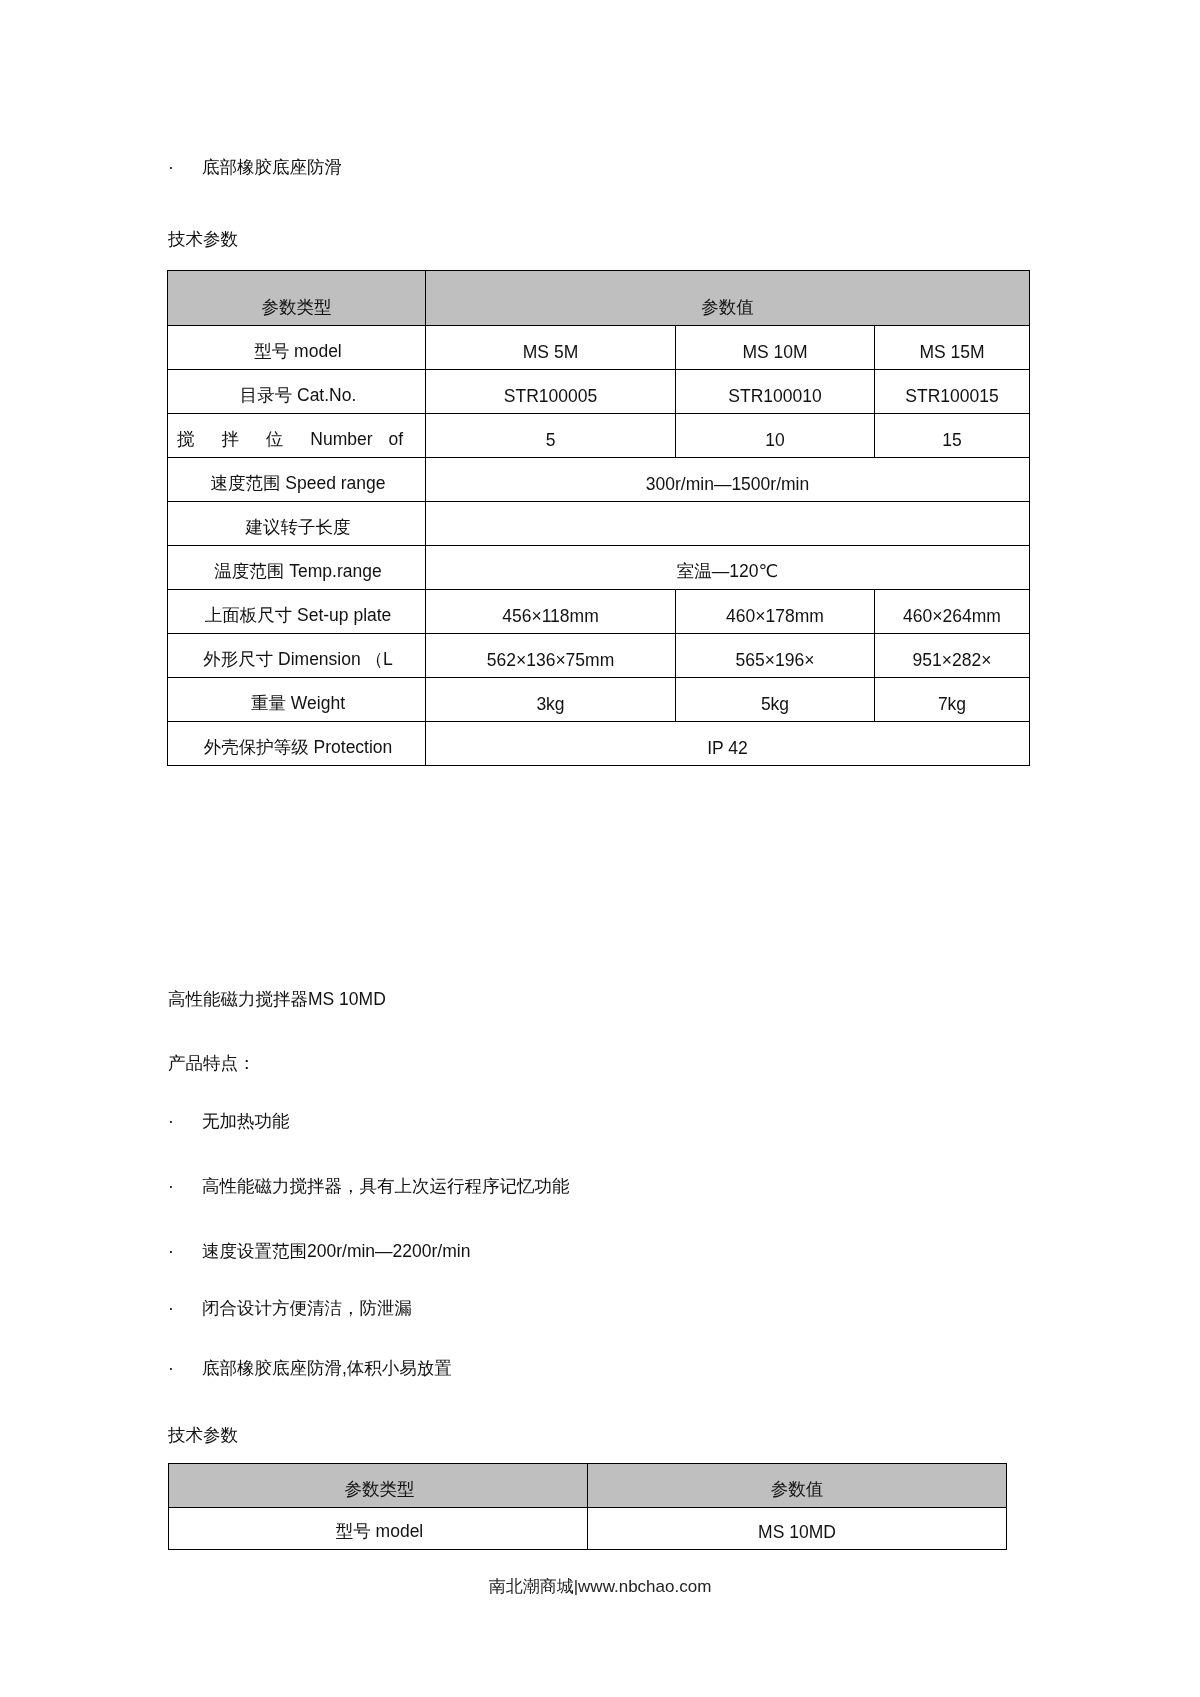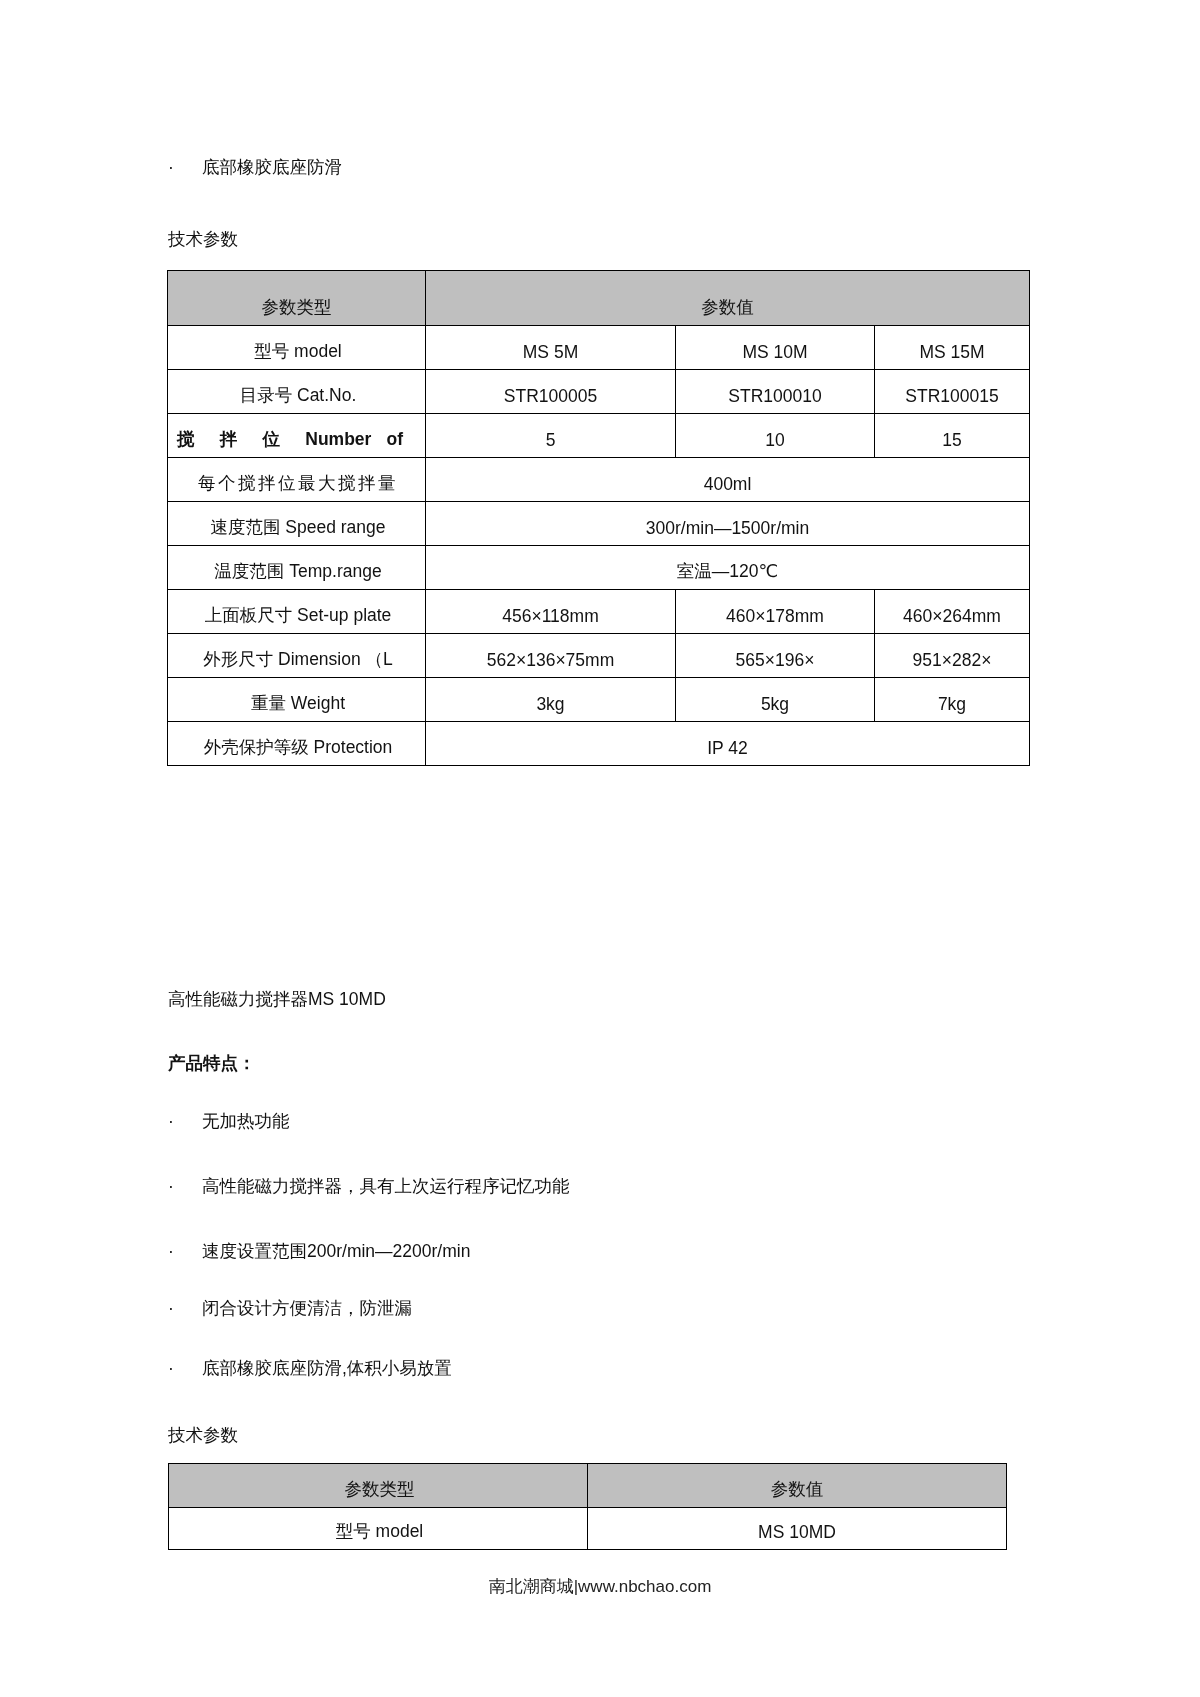--- a/index.html
+++ b/index.html
@@ -23,21 +23,21 @@
     font-weight:normal;
   }
   tr.hdr th{background:#bfbfbf;}
   tr.hdr{height:55px;}
   .t1 tr.data{height:44px;}
   .t2 tr.hdr{height:44px;}
   .t2 tr.data{height:42px;}
   .lbl{text-align:center;padding-left:9px;}
   .val{text-align:center;}
   .hdr-c{text-align:center;}
-  .just{text-align:justify;text-align-last:justify;padding-right:22px;font-weight:bold;}
+  .just{text-align:justify;text-align-last:justify;padding-right:22px;}
   .track{letter-spacing:2.5px;}
   
   .footer{left:0;width:1200px;text-align:center;font-size:17px;color:#222;}
 </style>
 </head>
 <body>
 
 <div class="abs bullet" style="top:156px;">
   <span class="dot">·</span>
   <span class="txt">底部橡胶底座防滑</span>
@@ -69,26 +69,26 @@
     <td class="val">STR100010</td>
     <td class="val">STR100015</td>
   </tr>
   <tr class="data">
     <td class="lbl just">搅 拌 位 Number of</td>
     <td class="val">5</td>
     <td class="val">10</td>
     <td class="val">15</td>
   </tr>
   <tr class="data">
-    <td class="lbl track">每个搅拌位最大搅拌量</td>
-    <td class="val" colspan="3">400ml</td>
+    <td class="lbl">速度范围 Speed range</td>
+    <td class="val" colspan="3">300r/min—1500r/min</td>
   </tr>
   <tr class="data">
-    <td class="lbl">速度范围 Speed range</td>
-    <td class="val" colspan="3">300r/min—1500r/min</td>
+    <td class="lbl">建议转子长度</td>
+    <td class="val" colspan="3"></td>
   </tr>
   <tr class="data">
     <td class="lbl">温度范围 Temp.range</td>
     <td class="val" colspan="3">室温—120℃</td>
   </tr>
   <tr class="data">
     <td class="lbl">上面板尺寸 Set-up plate</td>
     <td class="val">456×118mm</td>
     <td class="val">460×178mm</td>
     <td class="val">460×264mm</td>
@@ -107,21 +107,21 @@
   </tr>
   <tr class="data">
     <td class="lbl">外壳保护等级 Protection</td>
     <td class="val" colspan="3">IP 42</td>
   </tr>
 </tbody>
   </table>
 
 <div class="abs para" style="top:988px;">高性能磁力搅拌器MS 10MD</div>
 
-<div class="abs para" style="top:1052px;font-weight:bold;">产品特点：</div>
+<div class="abs para" style="top:1052px;">产品特点：</div>
 
 <div class="abs bullet" style="top:1110px;">
   <span class="dot">·</span>
   <span class="txt">无加热功能</span>
 </div>
 <div class="abs bullet" style="top:1175px;">
   <span class="dot">·</span>
   <span class="txt">高性能磁力搅拌器，具有上次运行程序记忆功能</span>
 </div>
 <div class="abs bullet" style="top:1240px;">

